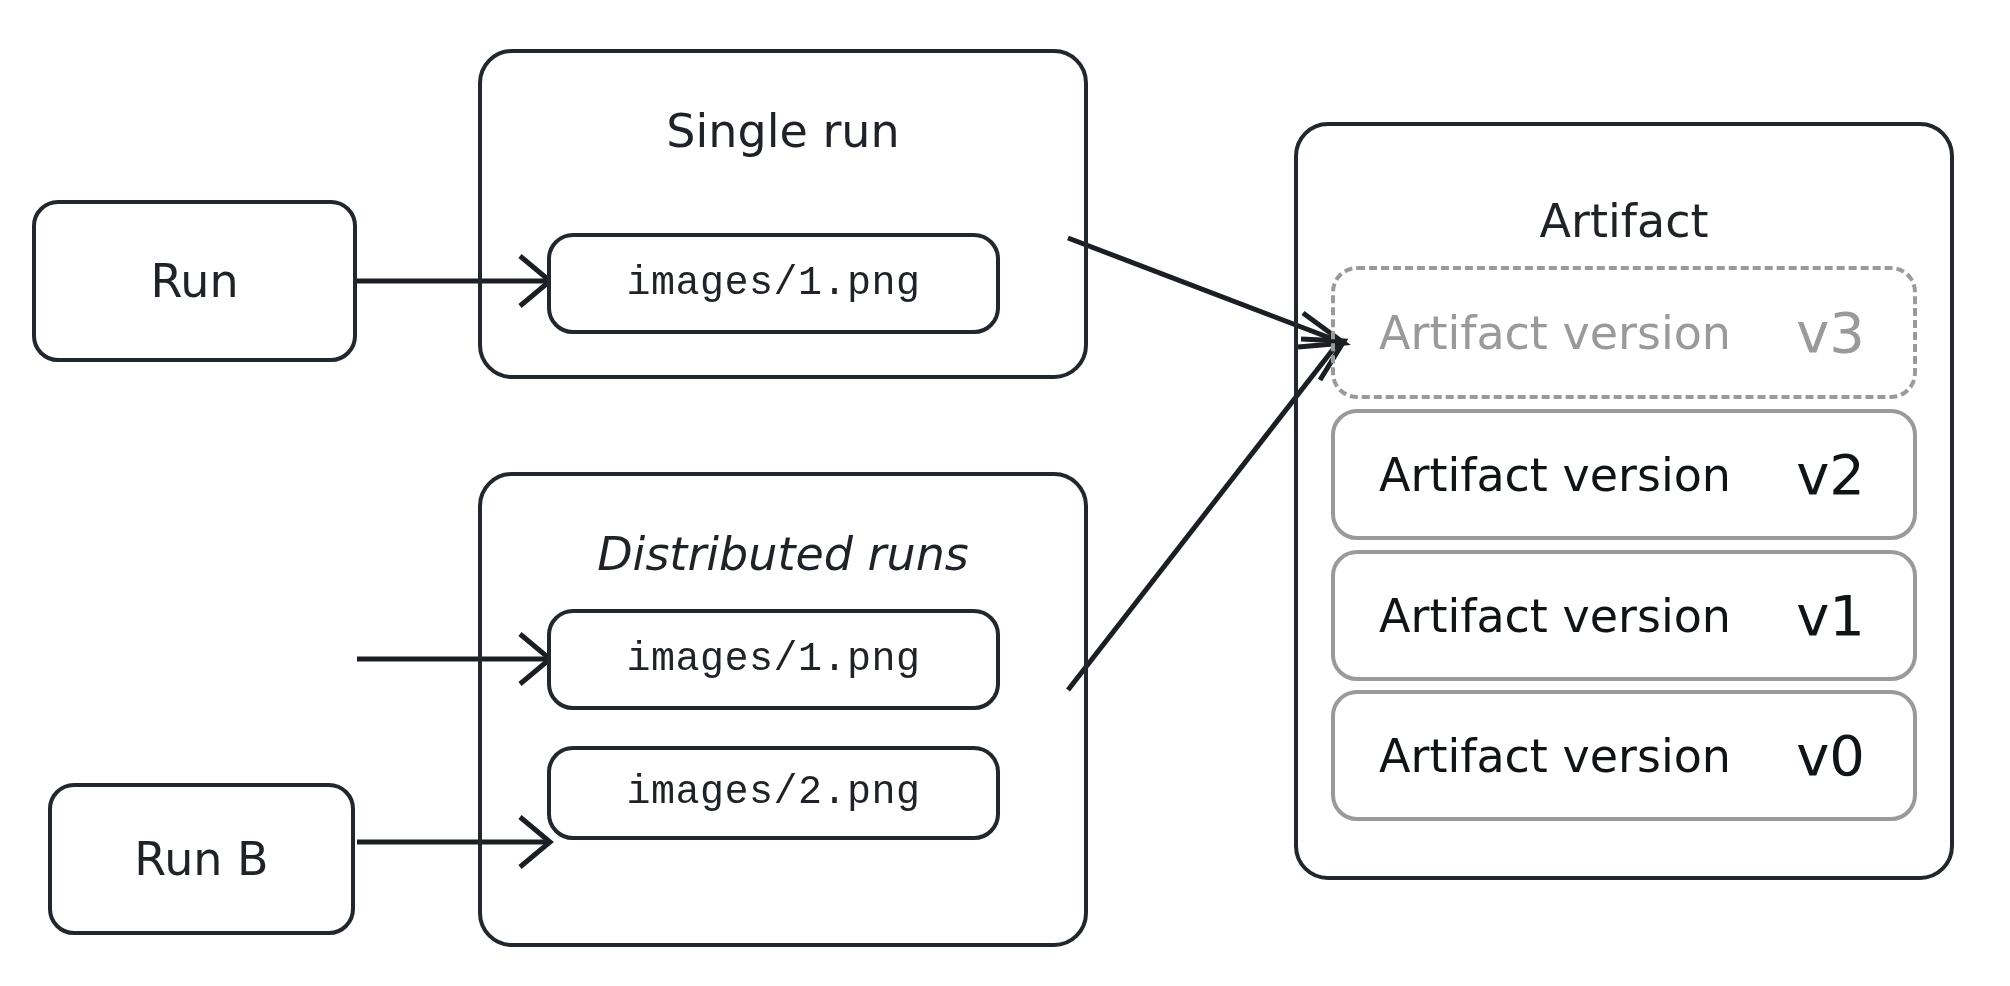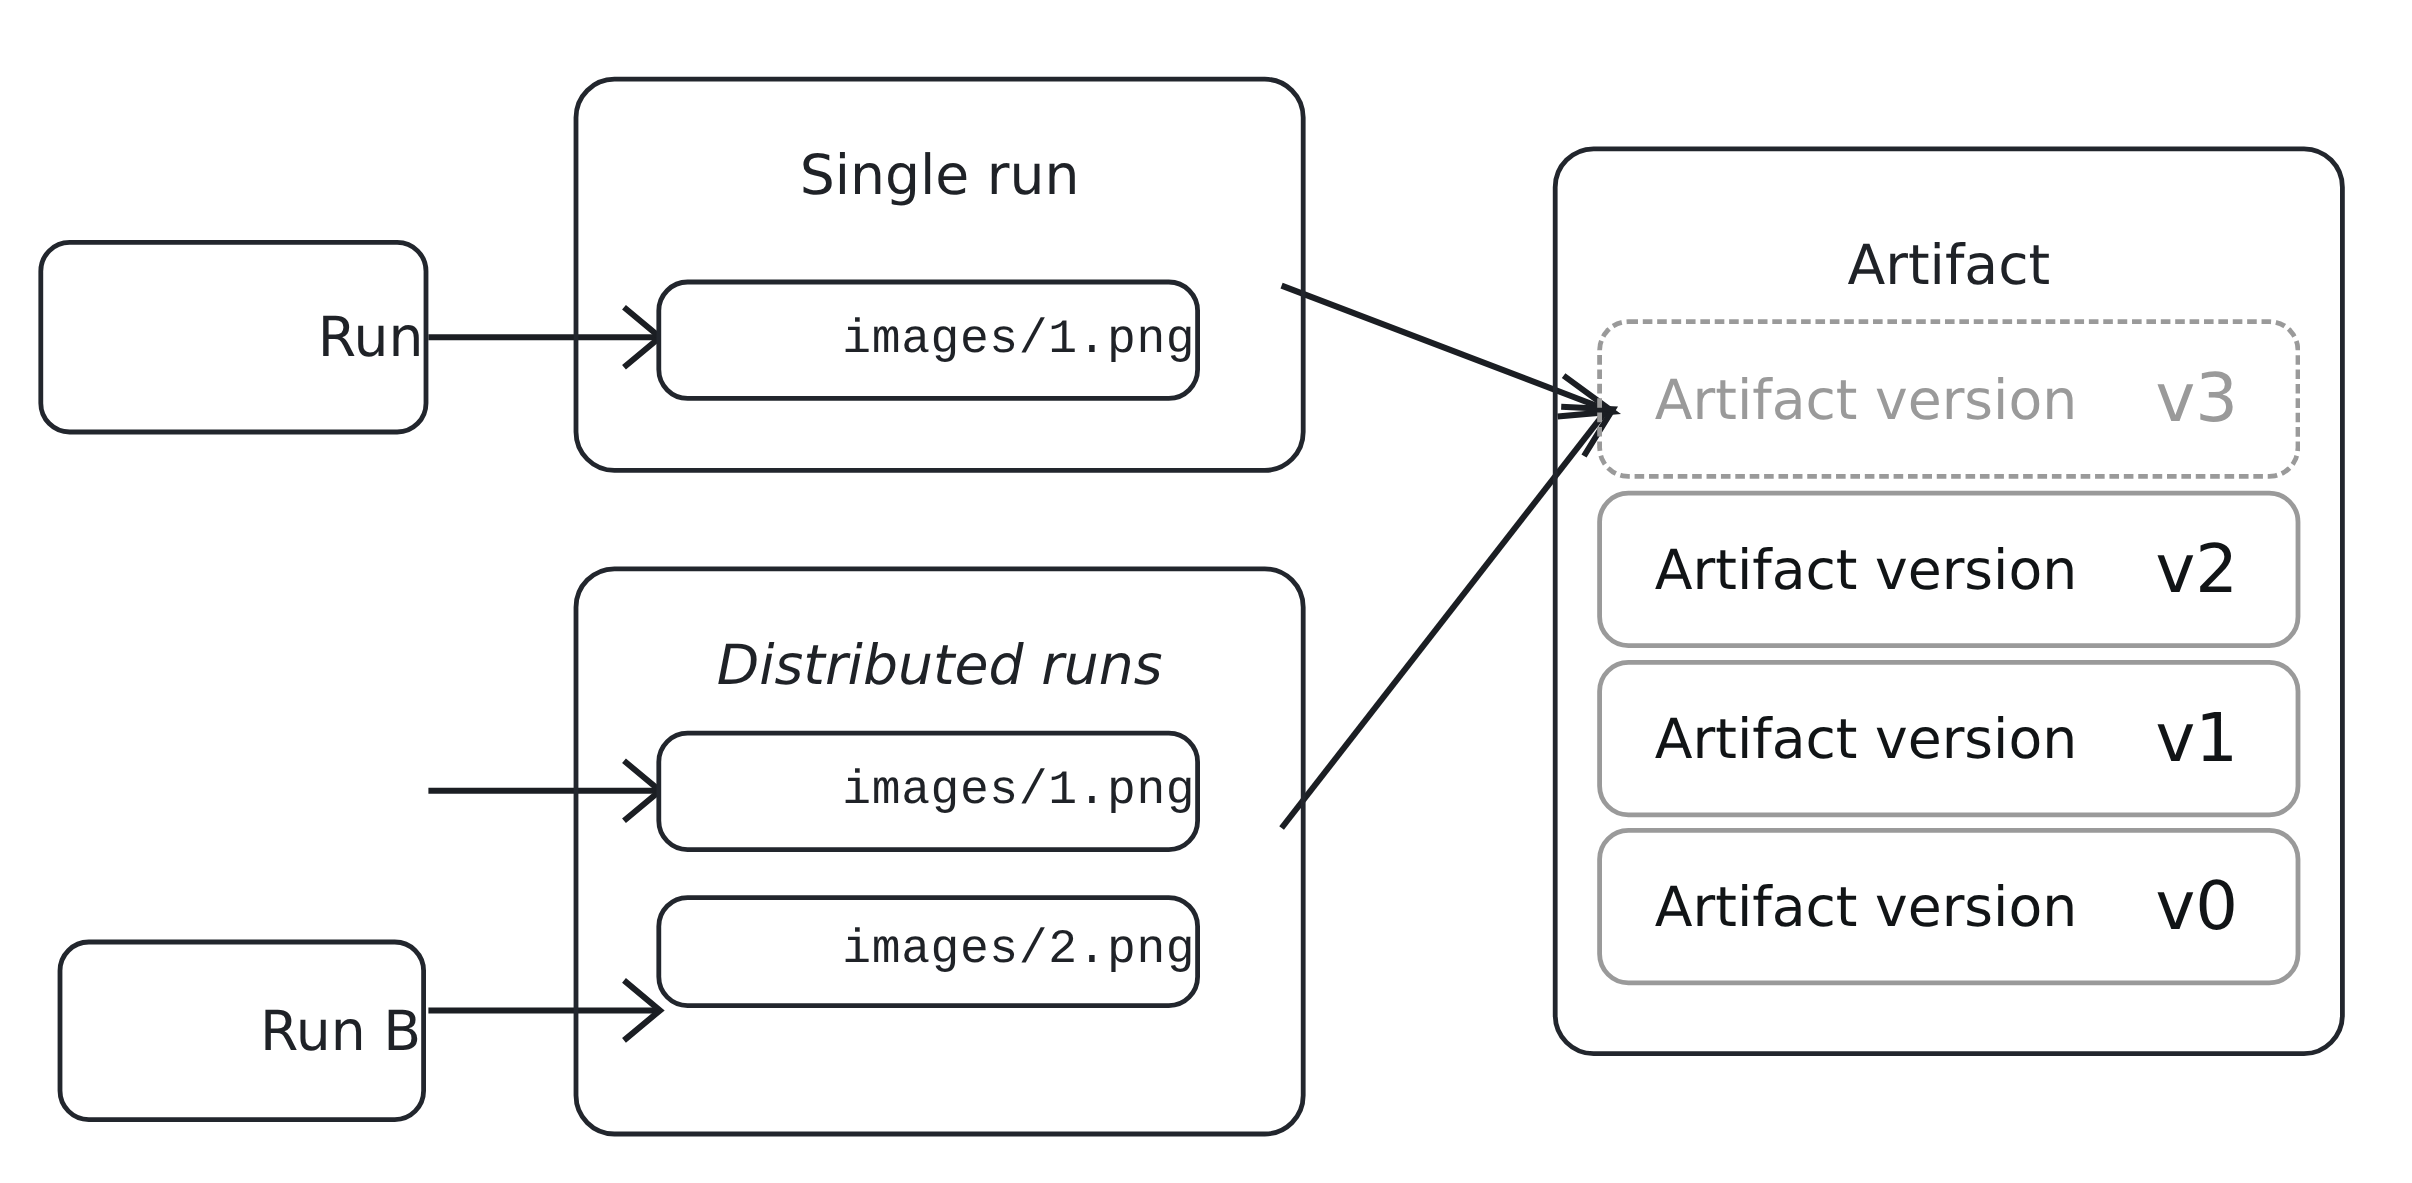--- a/index.html
+++ b/index.html
@@ -25,21 +25,21 @@
 
   
   .node {
     position: absolute;
     box-sizing: border-box;
     background: #ffffff;
     border: 4px solid #22262d;
     border-radius: 26px;
     display: flex;
     align-items: center;
-    justify-content: flex-end;
+    justify-content: center;
   }
 
   .group {
     position: absolute;
     box-sizing: border-box;
     background: transparent;
     border: 4px solid #22262d;
     border-radius: 34px;
   }
 
@@ -161,21 +161,21 @@
 
   <div class="node" style="left:32px; top:200px; width:325px; height:162px;">
     <span class="run-label">Run</span>
   </div>
 
 
   <div class="node" style="left:48px; top:767px; width:307px; height:152px;margin-top:16px;">
     <span class="run-label">Run B</span>
   </div>
 
-  <div class="group" style="left:478px; top:64px; width:610px; height:330px;">
+  <div class="group" style="left:478px; top:49px; width:610px; height:330px;">
     <div class="group-title" style="top:55px;">Single run</div>
   </div>
 
   <div class="node" style="left:547px; top:233px; width:453px; height:101px;">
     <span class="file-label">images/1.png</span>
   </div>
 
   <div class="group" style="left:478px; top:472px; width:610px; height:475px;">
     <div class="group-title" style="top:55px;font-style:italic;">Distributed runs</div>
   </div>

